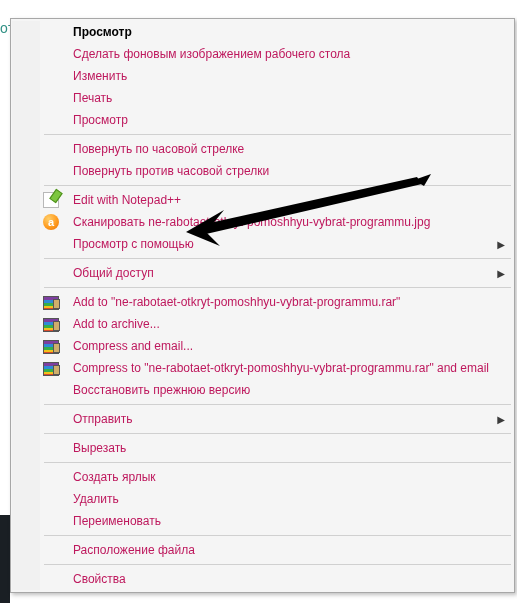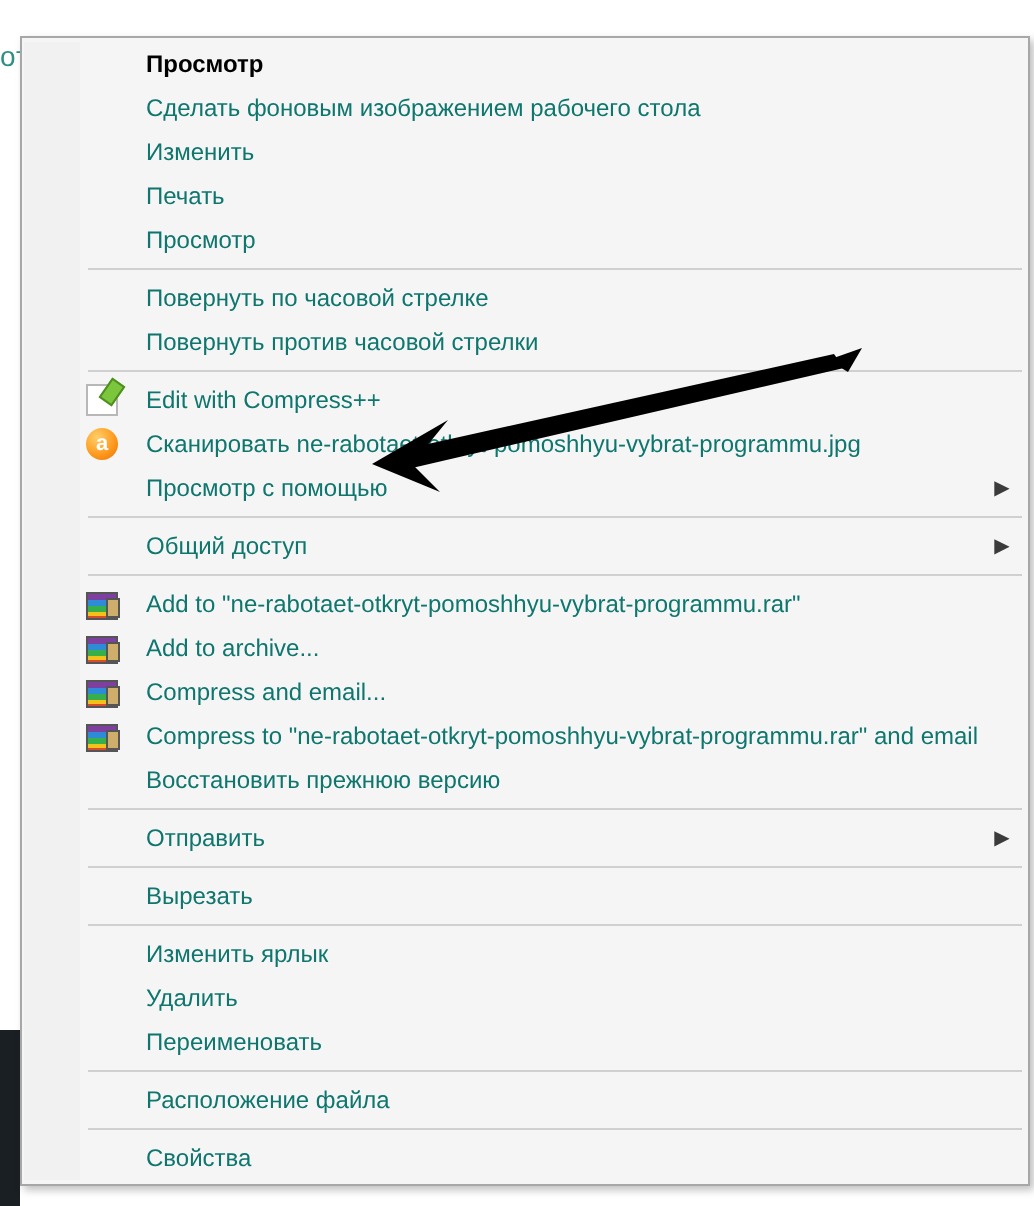--- a/index.html
+++ b/index.html
@@ -56,21 +56,21 @@
     width: 28px;
     height: 22px;
     flex: 0 0 28px;
     display: flex;
     align-items: center;
     justify-content: center;
   }
   .menu-item .label {
     flex: 1 1 auto;
     padding-left: 8px;
-    color: #0f766e;
+    color: #be185d;
     white-space: nowrap;
     overflow: hidden;
   }
   .menu-item.bold .label {
     font-weight: 700;
     color: #000;
   }
   .menu-item .arrow {
     flex: 0 0 16px;
     text-align: center;
@@ -194,21 +194,21 @@
       </div>
       <div class="menu-item">
         <span class="icon-slot"></span>
         <span class="label">Повернуть против часовой стрелки</span>
       </div>
       <div class="separator"></div>
       <div class="menu-item">
         <span class="icon-slot">
           <span class="ico ico-notepadpp"></span>
         </span>
-        <span class="label">Edit with Compress++</span>
+        <span class="label">Edit with Notepad++</span>
       </div>
       <div class="menu-item">
         <span class="icon-slot">
           <span class="ico ico-avast"></span>
         </span>
         <span class="label">Сканировать ne-rabotaet-otkryt-pomoshhyu-vybrat-programmu.jpg</span>
       </div>
       <div class="menu-item">
         <span class="icon-slot"></span>
         <span class="label">Просмотр с помощью</span>
@@ -256,21 +256,21 @@
         <span class="arrow">▶</span>
       </div>
       <div class="separator"></div>
       <div class="menu-item">
         <span class="icon-slot"></span>
         <span class="label">Вырезать</span>
       </div>
       <div class="separator"></div>
       <div class="menu-item">
         <span class="icon-slot"></span>
-        <span class="label">Изменить ярлык</span>
+        <span class="label">Создать ярлык</span>
       </div>
       <div class="menu-item">
         <span class="icon-slot"></span>
         <span class="label">Удалить</span>
       </div>
       <div class="menu-item">
         <span class="icon-slot"></span>
         <span class="label">Переименовать</span>
       </div>
       <div class="separator"></div>

